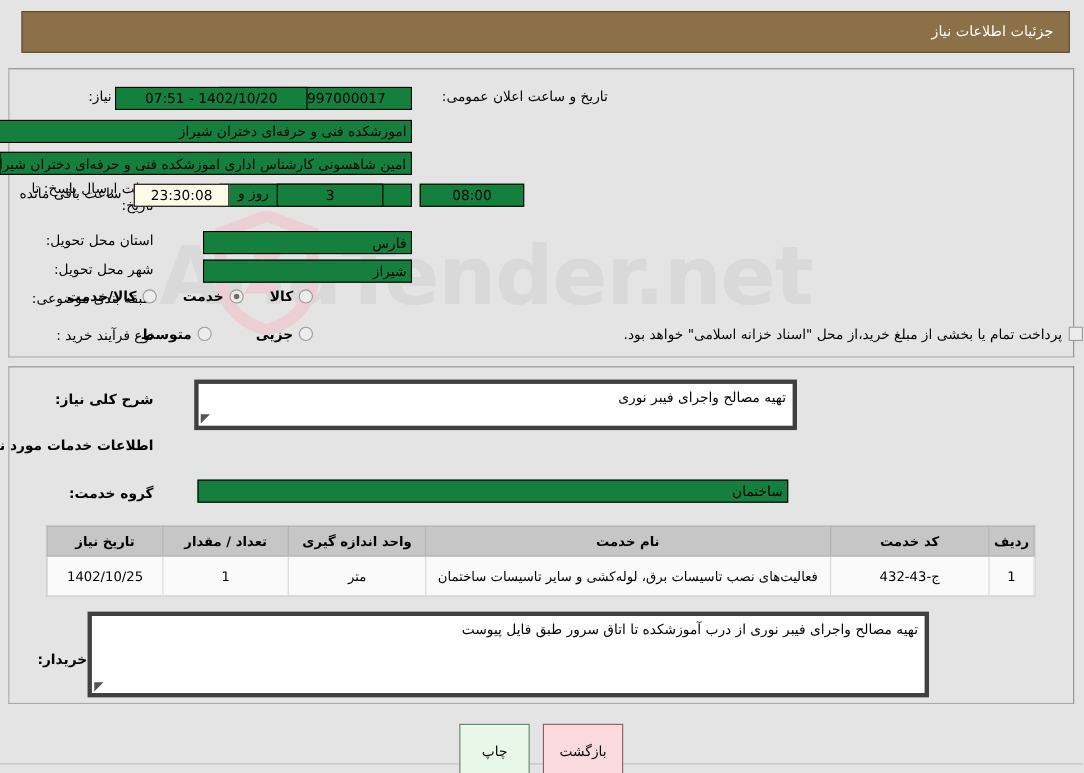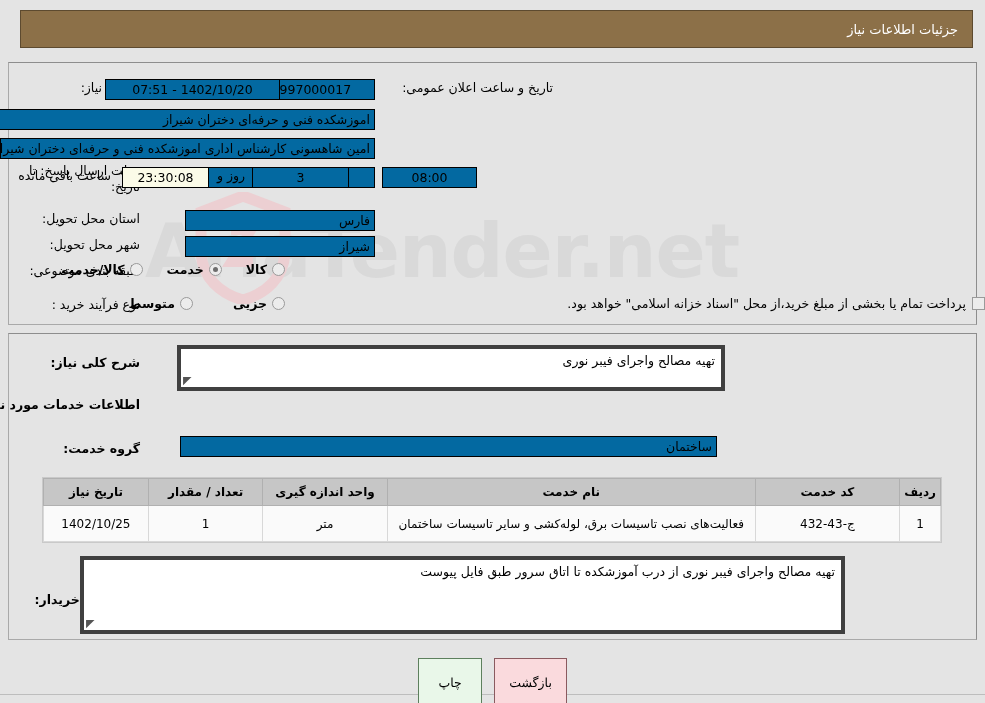--- a/index.html
+++ b/index.html
@@ -85,21 +85,21 @@
     z-index: 3;
   }
   .lbl {
     font-size: 12.5px;
     color: #000;
     white-space: nowrap;
     text-align: right;
   }
   .lbl-bold { font-weight: bold; }
   .fld {
-    background: #0369a1;
+    background: #15803d;
     border: 1px solid #000000;
     font-size: 12.5px;
     color: #000;
     height: 21px;
     line-height: 19px;
     padding: 0 4px;
     white-space: nowrap;
     overflow: hidden;
   }
   .fld.center { text-align: center; }

